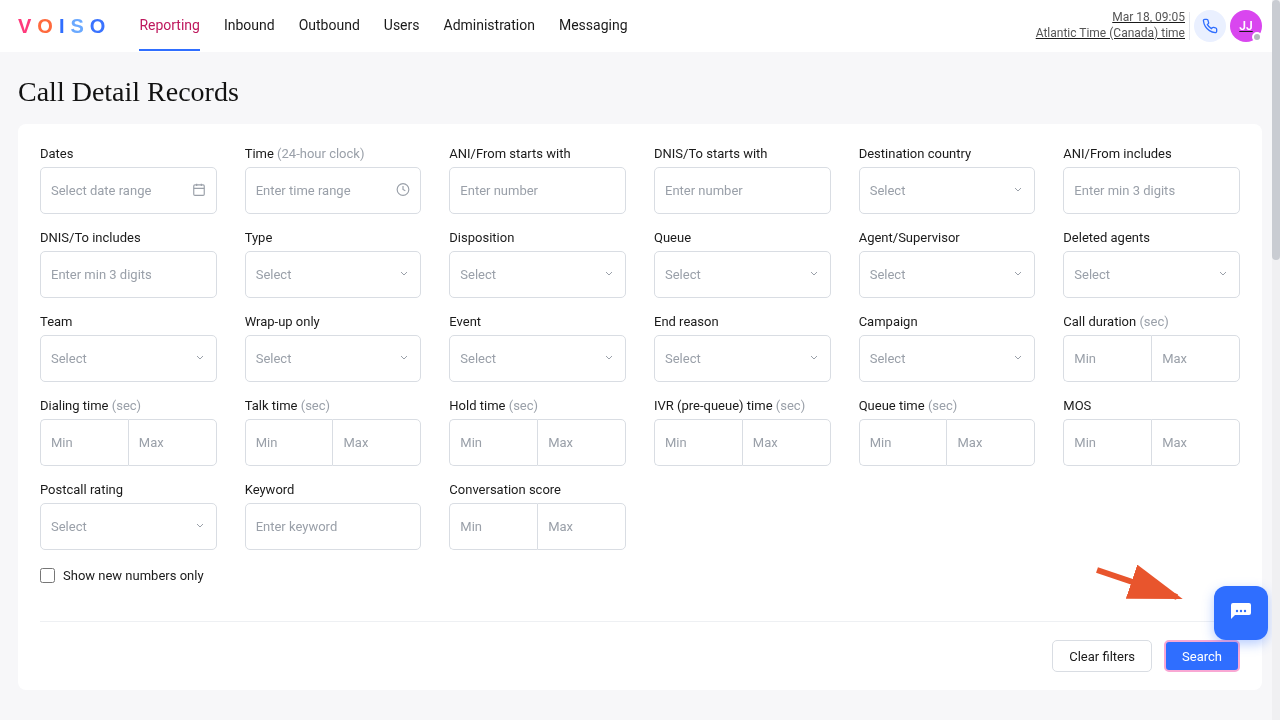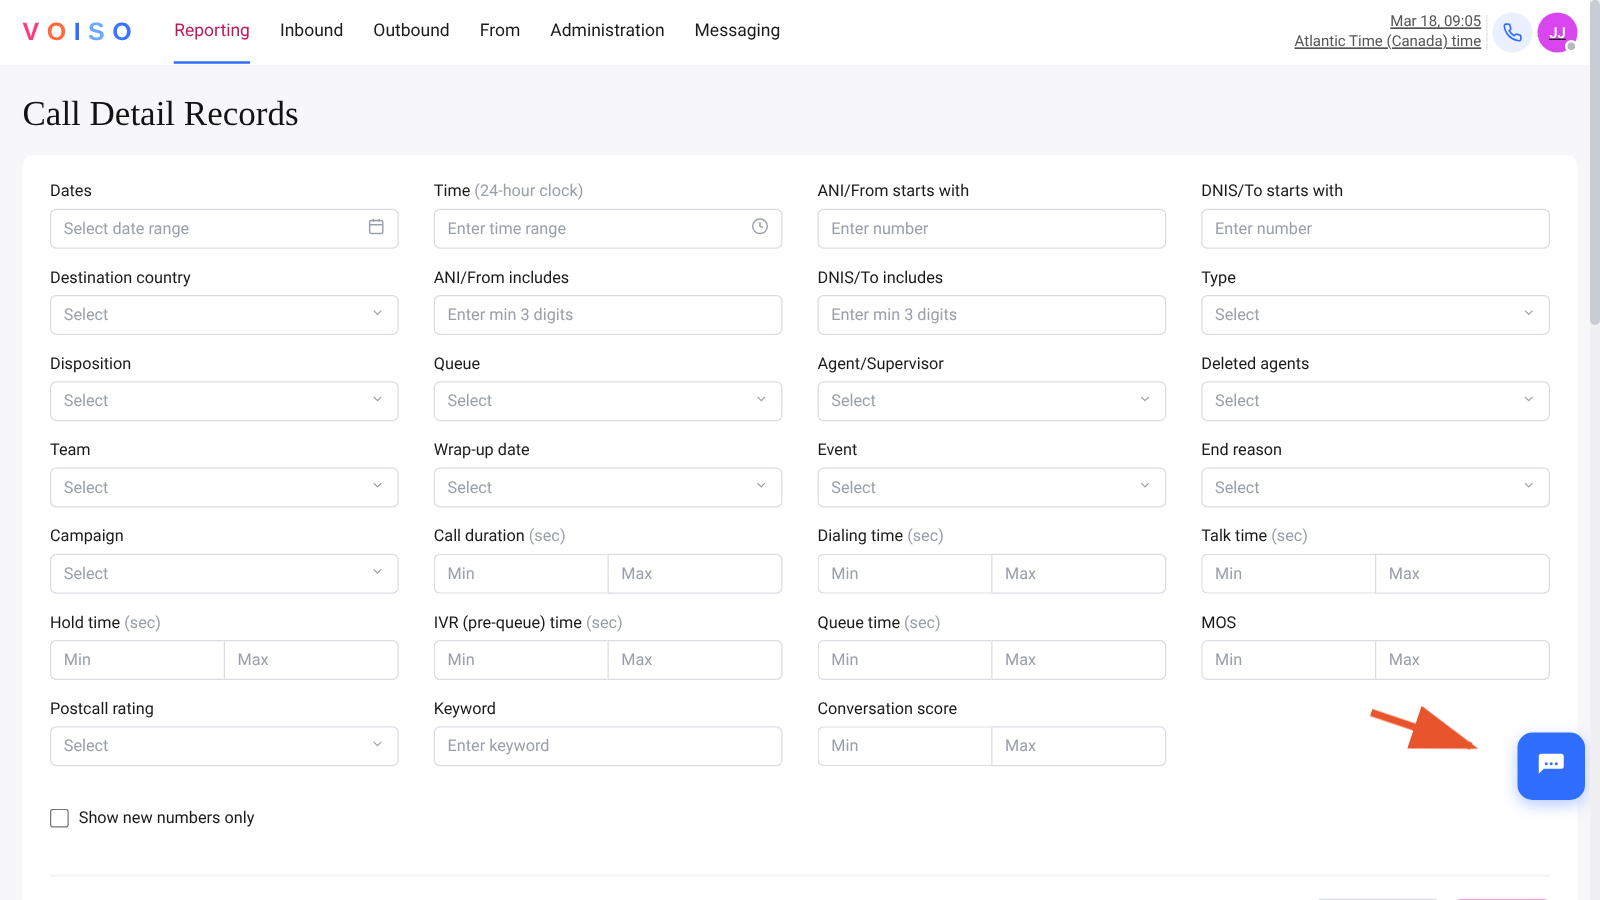--- a/index.html
+++ b/index.html
@@ -82,34 +82,34 @@
     font-family: Liberation Serif, serif;
   }
   .card {
     margin: 0 18px 18px;
     background: #fff;
     border-radius: 8px;
     padding: 22px 22px 18px;
   }
   .filtergrid {
     display: grid;
-    grid-template-columns: repeat(4, 1fr);
+    grid-template-columns: repeat(6, 1fr);
     column-gap: 28px;
     row-gap: 16px;
   }
   .field label {
     font-size: 13px;
     color: #1a1a1a;
     display:block;
     margin-bottom: 6px;
   }
   .field label .muted { color:#9aa0a9; }
   .control {
     position: relative;
-    height: 32px;
+    height: 47px;
     border: 1px solid #d9dde3;
     border-radius: 5px;
     display:flex;
     align-items:center;
     padding: 0 10px;
     color:#9aa0a9;
     font-size: 13px;
     cursor: text;
     background:#fff;
   }
@@ -175,21 +175,21 @@
     <span>V</span>
       <span>O</span>
       <span>I</span>
       <span>S</span>
       <span>O</span>
   </div>
   <div class="navlinks">
     <div class="navlink active">Reporting</div>
     <div class="navlink">Inbound</div>
     <div class="navlink">Outbound</div>
-    <div class="navlink">From</div>
+    <div class="navlink">Users</div>
     <div class="navlink">Administration</div>
     <div class="navlink">Messaging</div>
   </div>
   <div class="topnav-right">
     <div class="clockblock">
       <div>Mar 18, 09:05</div>
       <div>Atlantic Time (Canada) time</div>
     </div>
     <div class="vdiv"></div>
     <div class="iconcircle phonecircle">
@@ -322,21 +322,21 @@
     <div class="field">
       <label>Team</label>
       <div class="control select">
           <span>Select</span>
           <span class="right-icon chevron"><svg viewBox="0 0 24 24" fill="none" stroke="currentColor" stroke-width="2">
               <polyline points="6 9 12 15 18 9"></polyline>
             </svg></span>
         </div>
     </div>
     <div class="field">
-      <label>Wrap-up date</label>
+      <label>Wrap-up only</label>
       <div class="control select">
           <span>Select</span>
           <span class="right-icon chevron"><svg viewBox="0 0 24 24" fill="none" stroke="currentColor" stroke-width="2">
               <polyline points="6 9 12 15 18 9"></polyline>
             </svg></span>
         </div>
     </div>
     <div class="field">
       <label>Event</label>
       <div class="control select">

